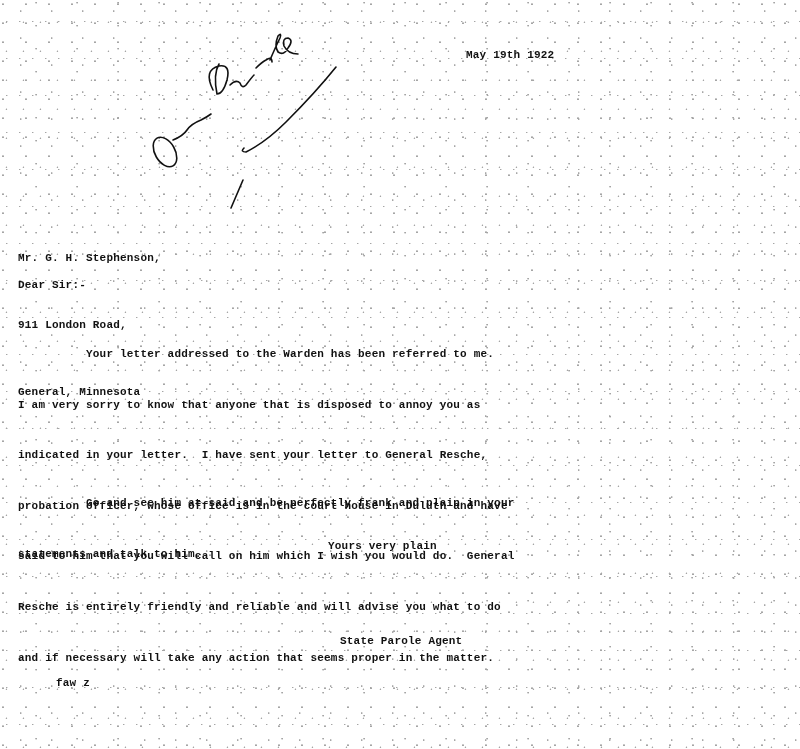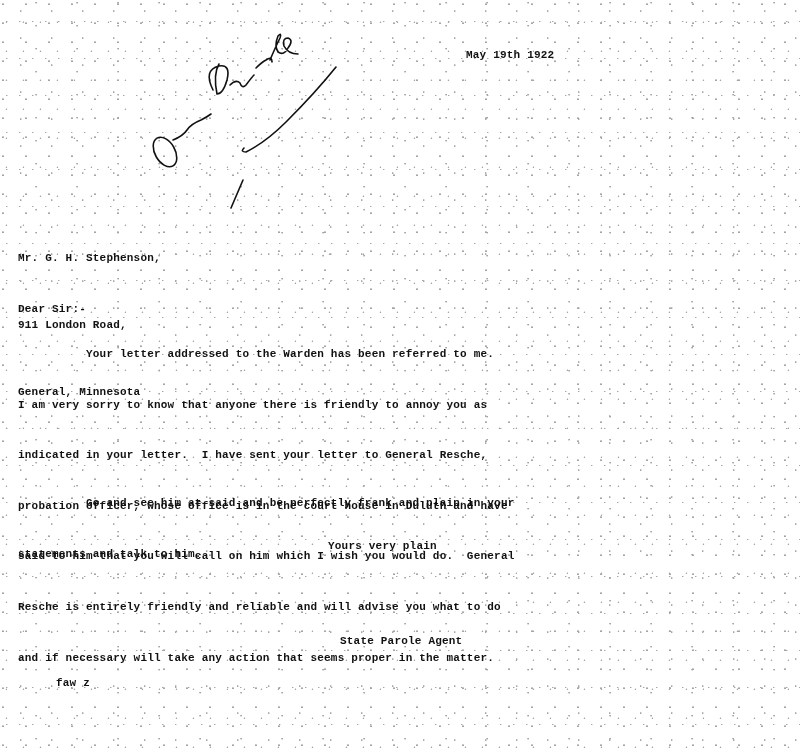--- a/index.html
+++ b/index.html
@@ -16,21 +16,21 @@
       radial-gradient(circle at 38% 77%, #000 0.5px, transparent 1.1px),
       radial-gradient(circle at 88% 12%, #000 0.5px, transparent 1.1px),
       radial-gradient(circle at 52% 58%, #000 0.4px, transparent 1px);
     background-size: 23px 19px, 31px 27px, 17px 29px, 41px 23px, 13px 37px;
     opacity: 0.35; pointer-events: none;
   }
   .t { position: absolute; font-size: 11px; font-weight: bold; white-space: pre; letter-spacing: 0.2px; line-height: 16px; }
   .date { left: 466px; top: 47px; }
   .addr { left: 18px; top: 202px; }
   .addr div { height: 19px; margin-top: 16px; }
-  .salutation { left: 18px; top: 277px; margin-top: 24px; }
+  .salutation { left: 18px; top: 277px; }
   .body { left: 18px; top: 314px; }
   .body div { height: 18.6px; }
   .p2 { left: 18px; top: 463px; }
   .p2 div { height: 19px; }
   .closing { left: 328px; top: 538px; }
   .sig { left: 340px; top: 633px; }
   .init { left: 12px; top: 675px; margin-left: 44px; }
   .handwriting { position: absolute; left: 110px; top: 10px; width: 260px; height: 200px; }
 </style>
 </head>
@@ -56,21 +56,21 @@
 <div class="t addr">
   <div>Mr. G. H. Stephenson,</div>
   <div>911 London Road,</div>
   <div>General, Minnesota</div>
 </div>
 
 <div class="t salutation">Dear Sir:-</div>
 
 <div class="t body">
   <div>          Your letter addressed to the Warden has been referred to me.</div>
-  <div>I am very sorry to know that anyone there is friendly to annoy you as</div>
+  <div>I am very sorry to know that anyone that is disposed to annoy you as</div>
   <div>indicated in your letter.  I have sent your letter to General Resche,</div>
   <div>probation officer, whose office is in the court house in Duluth and have</div>
   <div>said to him that you will call on him which I wish you would do.  General</div>
   <div>Resche is entirely friendly and reliable and will advise you what to do</div>
   <div>and if necessary will take any action that seems proper in the matter.</div>
 </div>
 
 <div class="t p2">
   <div>          Go and see him at said and be perfectly frank and plain in your</div>
   <div>statements and talk to him.</div>

